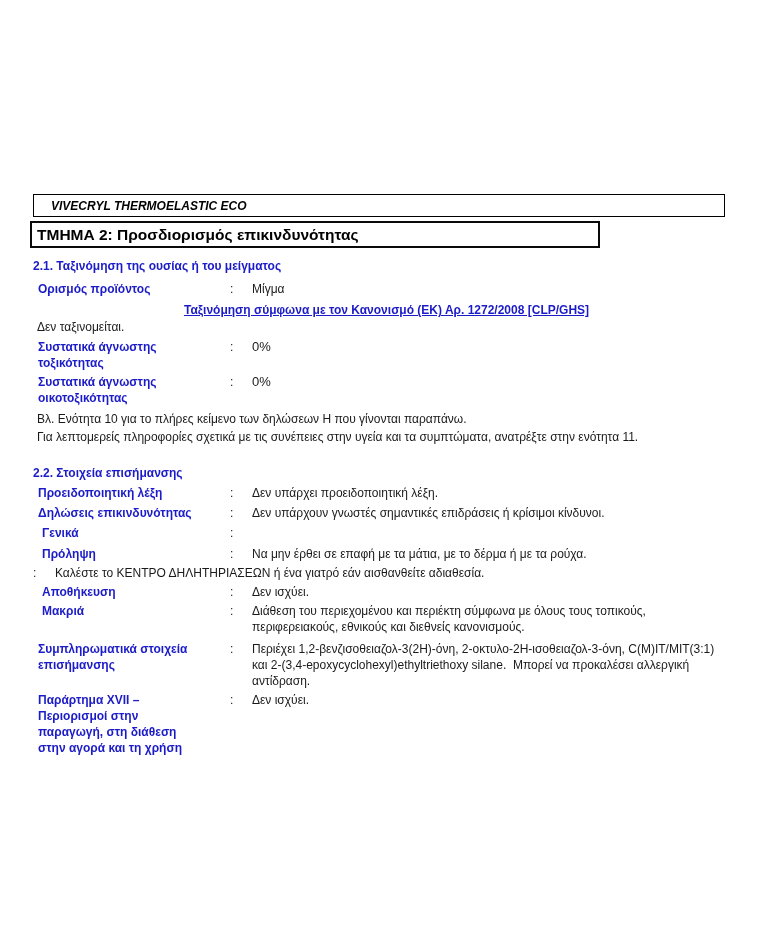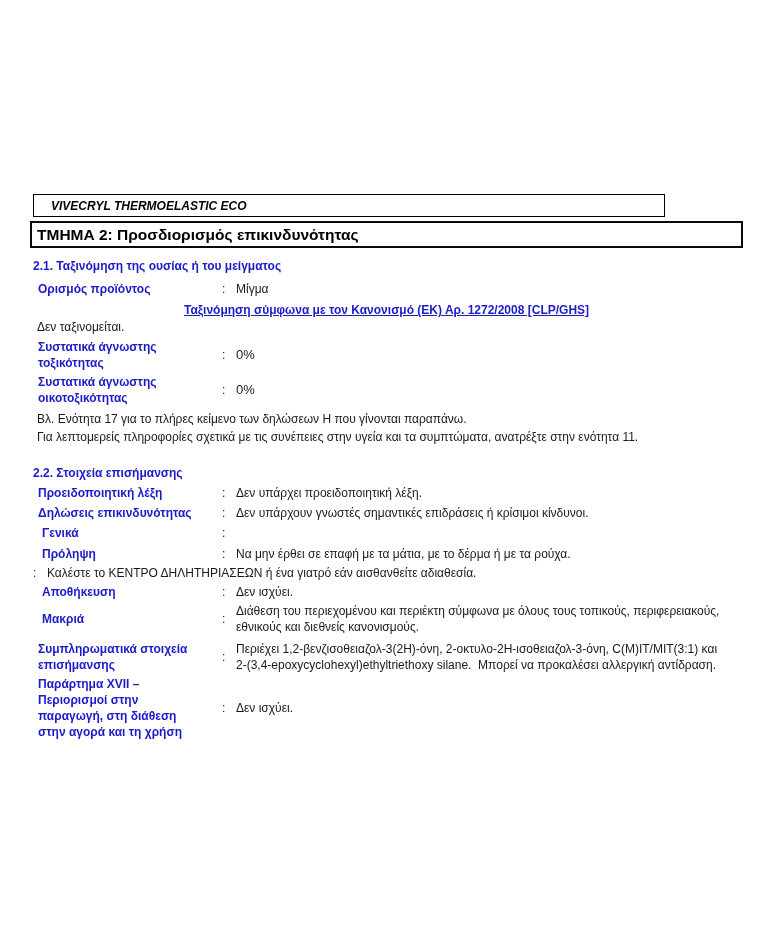--- a/index.html
+++ b/index.html
@@ -10,51 +10,51 @@
     height: 951px;
     background: #ffffff;
     font-family: "Liberation Sans", "DejaVu Sans", sans-serif;
     font-size: 12px;
     color: var(--ink);
     overflow: hidden;
   }
   .product-box {
     position: absolute;
     left: 33px; top: 194px;
-    width: 632px; height: 23px;
+    width: 692px; height: 23px;
     border: 1px solid #000;
     box-sizing: border-box;
     display: flex; align-items: center;
     padding-left: 17px;
     font-weight: bold; font-style: italic;
     font-size: 12px; color: #000;
   }
   .section-box {
     position: absolute;
     left: 30px; top: 221px;
-    width: 713px; height: 27px;
+    width: 570px; height: 27px;
     border: 2px solid #0a0a0a;
     box-sizing: border-box;
     display: flex; align-items: center;
     padding-left: 5px;
     font-weight: bold;
     font-size: 15.5px; color: #000;
   }
   .content {
     position: absolute;
     left: 33px; top: 255px;
     width: 702px; height: 526px;
     overflow: hidden;
     line-height: 16px;
   }
   .h-blue { color: var(--blue); font-weight: bold; }
   .sub { padding-left: 5px; }
   .underline { text-decoration: underline; text-align: center; }
   .plain { padding-left: 4px; }
-  .row { display: flex; align-items: center; }
+  .row { display: flex; align-items: flex-start; gap: 8px; }
   .row .label {
     flex: 0 0 189px;
     box-sizing: border-box;
     padding-left: 5px;
     color: var(--blue);
     font-weight: bold;
     white-space: pre-wrap;
   }
   .row.nested .label { padding-left: 9px; }
   .row .colon { flex: 0 0 14px; text-align: left; color: var(--ink); }
@@ -98,21 +98,21 @@
       <div class="value big">0%</div>
     </div>
 
     <div class="row mt3">
       <div class="label">Συστατικά άγνωστης
 οικοτοξικότητας</div>
       <div class="colon big">:</div>
       <div class="value big">0%</div>
     </div>
 
-    <div class="plain mt5">Βλ. Ενότητα 17 για το πλήρες κείμενο των δηλώσεων H που γίνονται παραπάνω.</div>
+    <div class="plain mt5">Βλ. Ενότητα 10 για το πλήρες κείμενο των δηλώσεων H που γίνονται παραπάνω.</div>
     <div class="plain mt2">Για λεπτομερείς πληροφορίες σχετικά με τις συνέπειες στην υγεία και τα συμπτώματα, ανατρέξτε στην ενότητα 11.</div>
 
     <div class="h-blue mt18">2.2. Στοιχεία επισήμανσης</div>
 
     <div class="row mt4">
       <div class="label">Προειδοποιητική λέξη</div>
       <div class="colon">:</div>
       <div class="value">Δεν υπάρχει προειδοποιητική λέξη.</div>
     </div>
 

